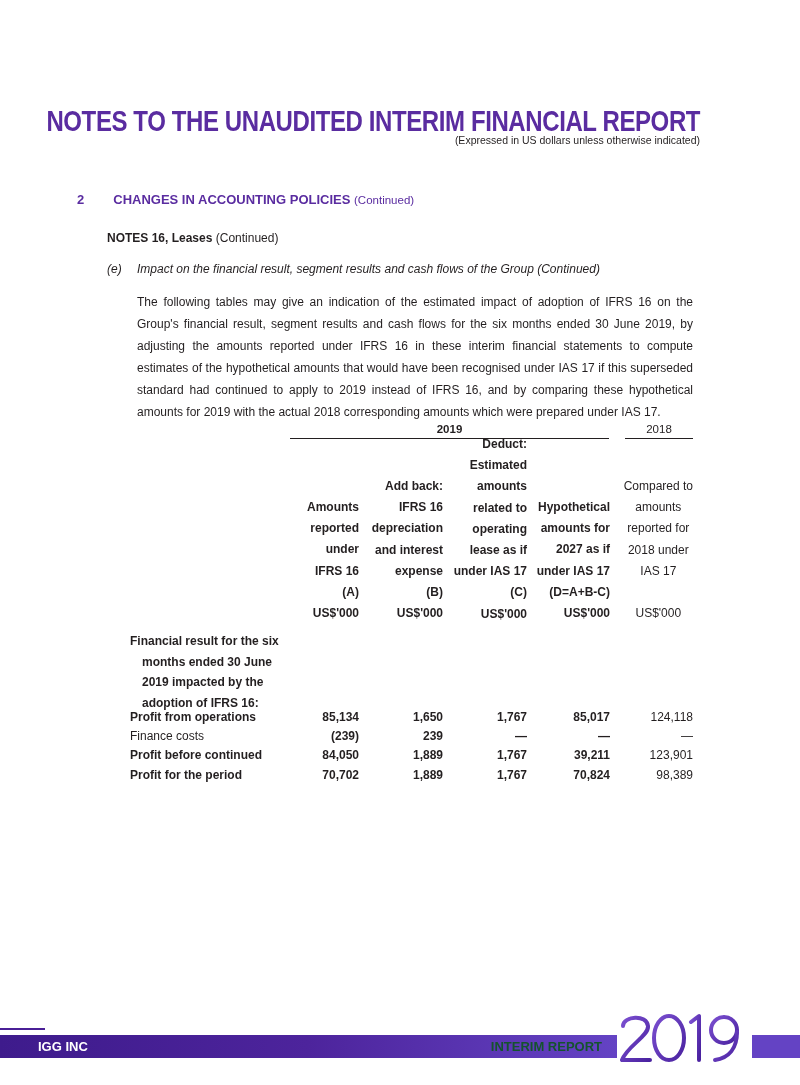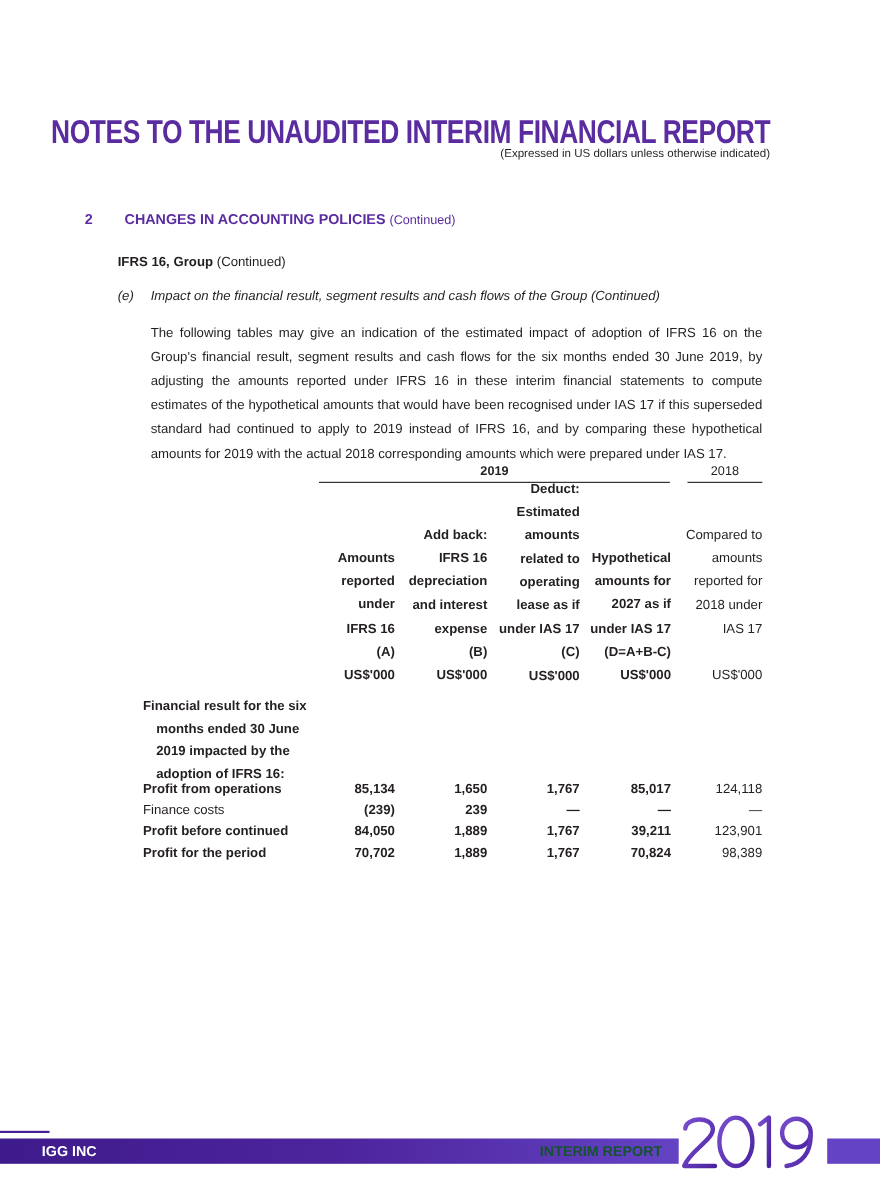--- a/index.html
+++ b/index.html
@@ -24,21 +24,21 @@
   .para { position: absolute; left: 137px; top: 291px; width: 556px; font-size: 12px; line-height: 22px; text-align: justify; }
 
   .rule { position: absolute; height: 1px; background: #231f20; }
 
   .th { position: absolute; font-size: 12px; text-align: right; line-height: 21.2px; white-space: nowrap; }
   .th.bold { font-weight: bold; }
   .col-a { right: 441px; }
   .col-b { right: 357px; }
   .col-c { right: 273px; }
   .col-d { right: 190px; }
-  .col-e { right: 107px; }
+  .col-e { right: 107px; text-align: center; }
 
   .year { position: absolute; font-size: 11.5px; top: 423px; }
   .year.y19 { left: 290px; width: 319px; text-align: center; font-weight: bold; }
   .year.y18 { left: 625px; width: 68px; text-align: center; }
 
   .row { position: absolute; left: 130px; width: 563px; height: 19px; font-size: 12px; }
   .row .label { position: absolute; left: 0; white-space: nowrap; }
   .row .v { position: absolute; text-align: right; width: 80px; white-space: nowrap; }
   .row.bold .label, .row.bold .v.b { font-weight: bold; }
   .row .v.a { left: 149px; }
@@ -67,21 +67,21 @@
 <div class="page-subtitle">(Expressed in US dollars unless otherwise indicated)</div>
 
 <div class="section-heading">
   <span class="num">2</span>
   <span style="display:inline-block;width:13px"></span>
   <span class="title">CHANGES IN ACCOUNTING POLICIES</span>
   <span class="cont">(Continued)</span>
 </div>
 
 <div class="subheading">
-  <span class="bold">IFRS 16, Group</span>
+  <span class="bold">NOTES 16, Leases</span>
   <span>(Continued)</span>
 </div>
 
 <div class="item-heading">
   <span class="label">(e)</span><span>Impact on the financial result, segment results and cash flows of the Group (Continued)</span>
 </div>
 
 <div class="para">The following tables may give an indication of the estimated impact of adoption of IFRS 16 on the Group's financial result, segment results and cash flows for the six months ended 30 June 2019, by adjusting the amounts reported under IFRS 16 in these interim financial statements to compute estimates of the hypothetical amounts that would have been recognised under IAS 17 if this superseded standard had continued to apply to 2019 instead of IFRS 16, and by comparing these hypothetical amounts for 2019 with the actual 2018 corresponding amounts which were prepared under IAS 17.</div>
 
 <div class="year y19">2019</div>

